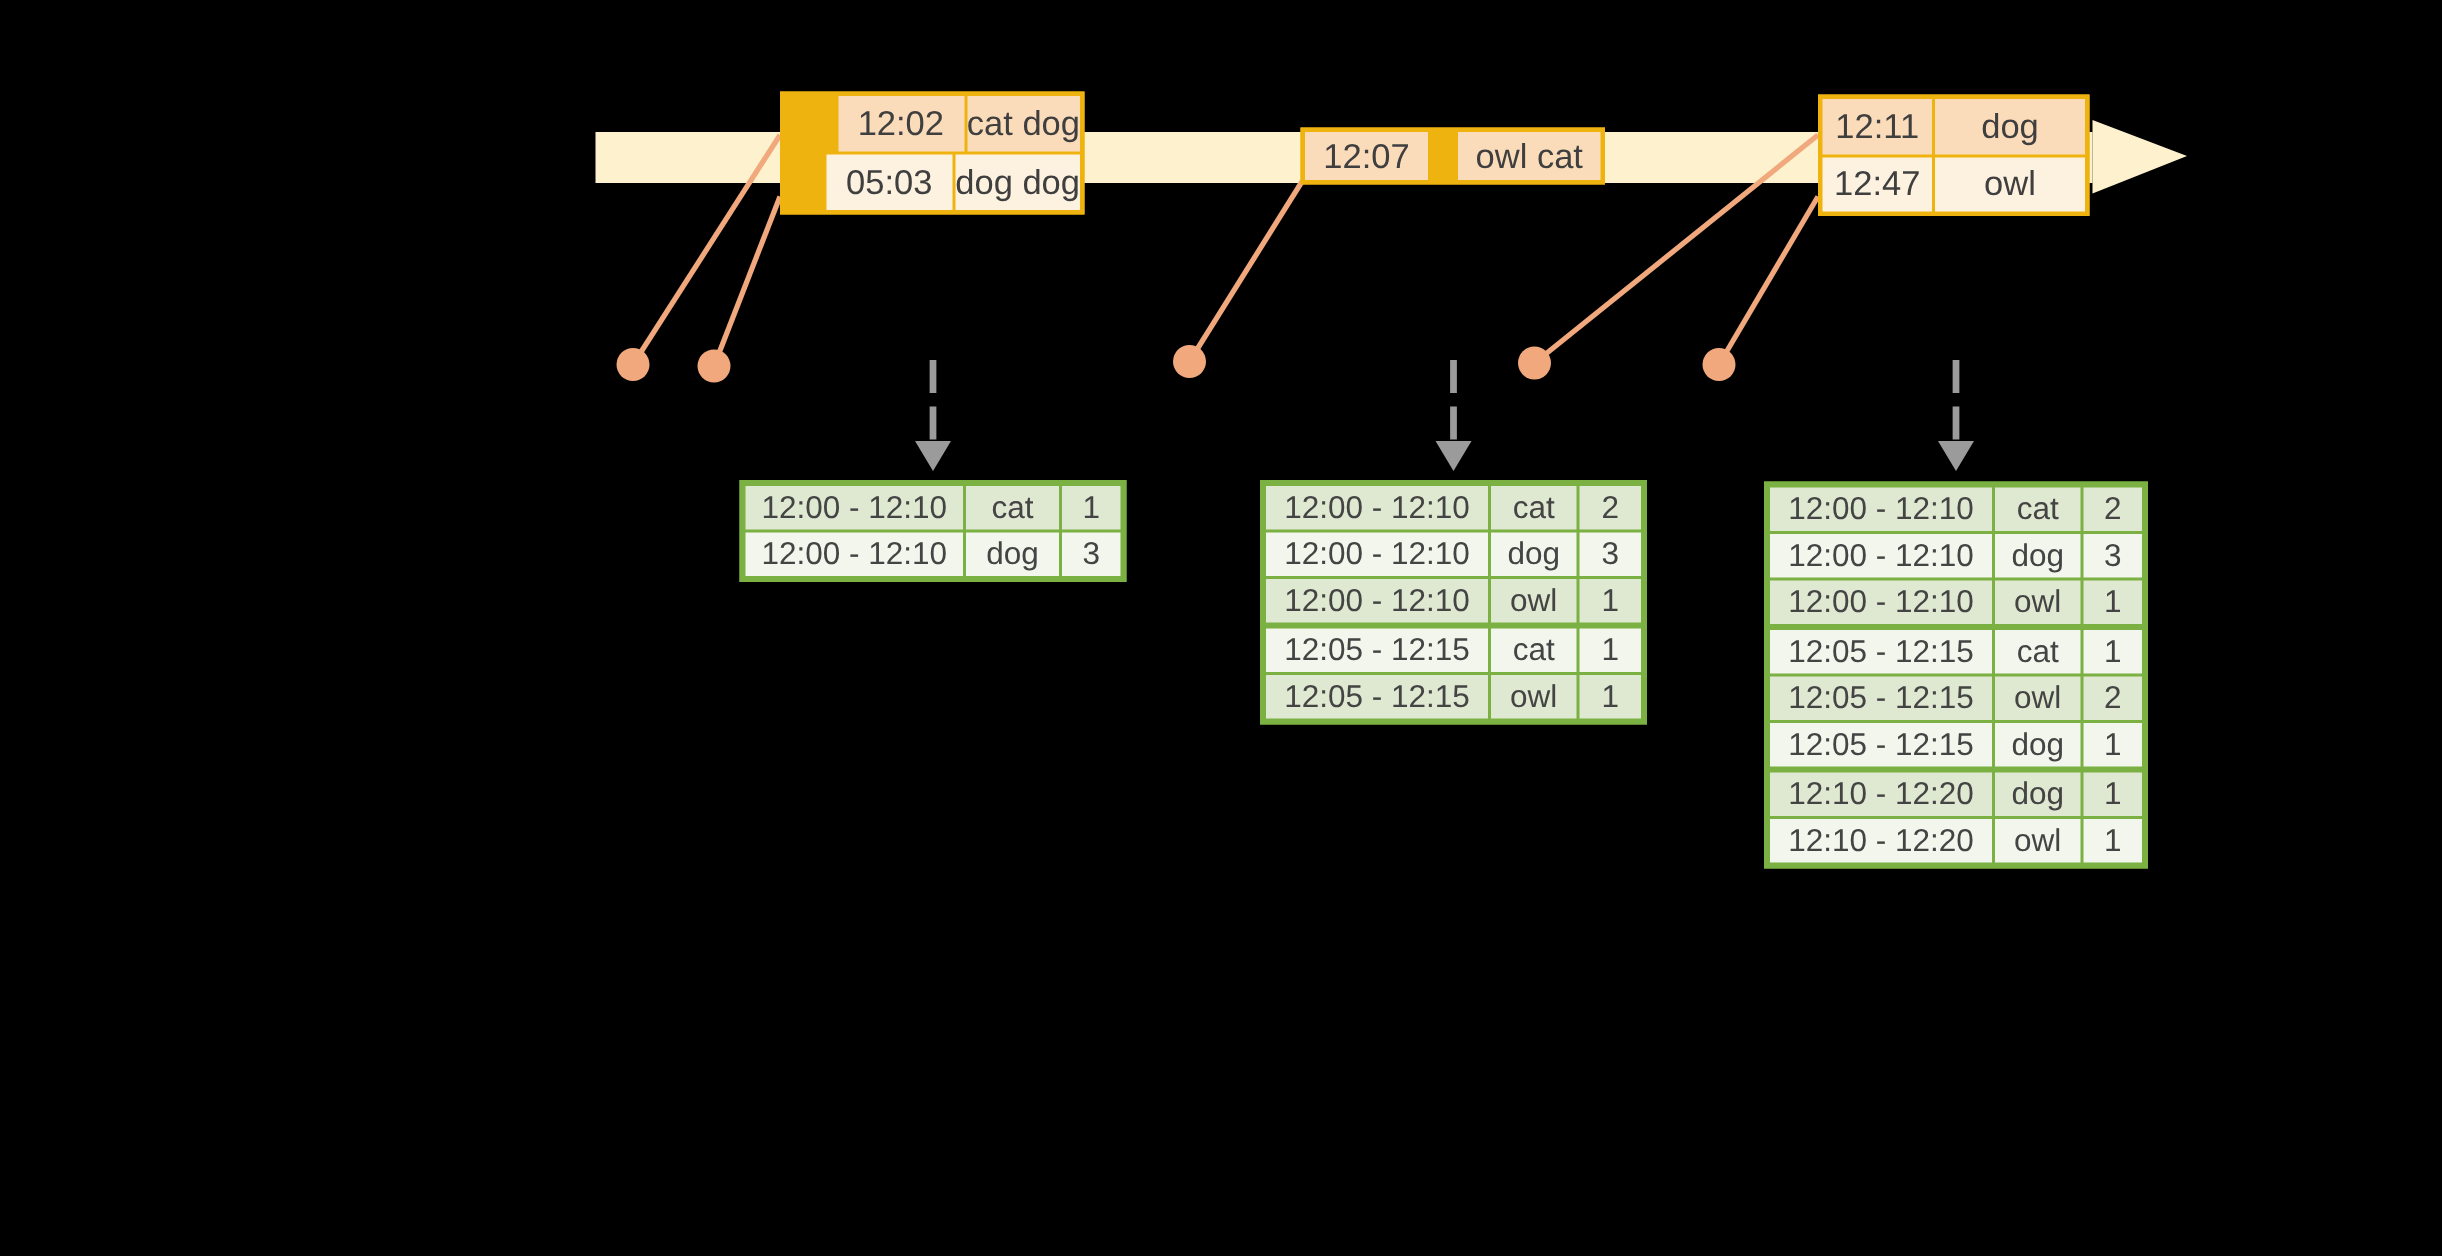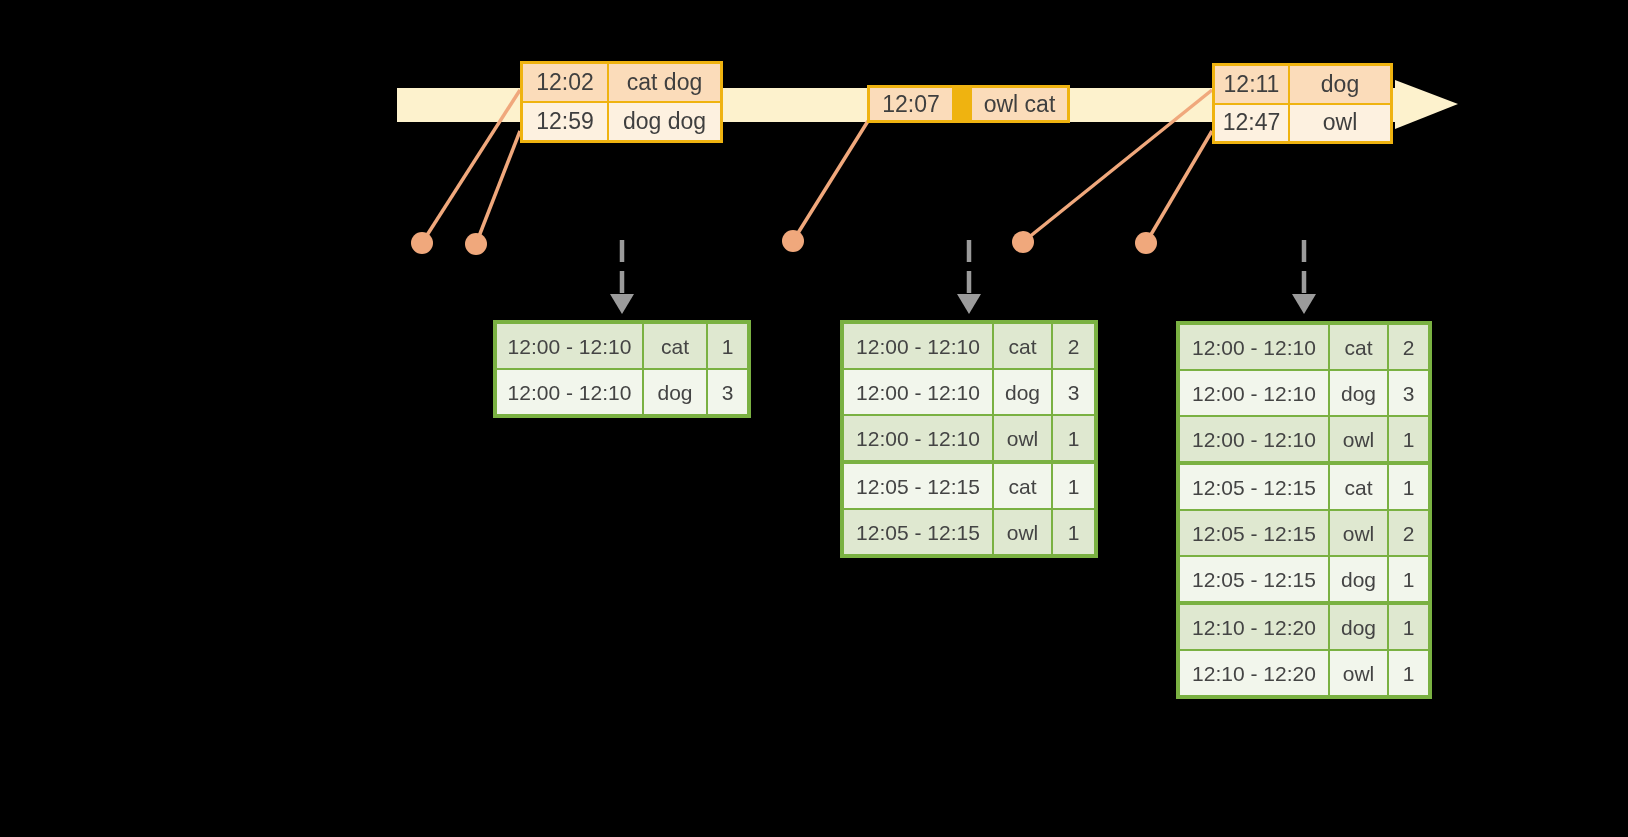--- a/index.html
+++ b/index.html
@@ -16,38 +16,38 @@
     background:#efb310; border:3px solid #efb310;
   }
   .etable .row { display:grid; gap:2px; flex:1; }
   .etable .cell {
     display:flex; align-items:center; justify-content:center;
     color:#3f3f3f; font-size:23px; line-height:1;
   }
   .etable .row:nth-child(odd)  .cell { background:#fbdcba; }
   .etable .row:nth-child(even) .cell { background:#fdf1e0; }
 
-  #etable1 { left:520px;  top:61px; width:203px; height:82px; }
+  #etable1 { left:520px;  top:61px; width:203px; height:82px;align-items:flex-end; }
   #etable1 .row { grid-template-columns:84px 1fr; }
   #etable2 { left:867px;  top:85px; width:203px; height:38px; }
   #etable2 .row { grid-template-columns:82px 1fr;gap:20px; }
   #etable3 { left:1212px; top:63px; width:181px; height:81px; }
   #etable3 .row { grid-template-columns:73px 1fr;border-radius:10px; }
 
   
   .rtable {
     position:absolute; z-index:2; box-sizing:border-box;
     display:flex; flex-direction:column; gap:2px;
     background:#7ab142; border:4px solid #7ab142;
   }
   .rtable .row { display:grid; gap:2px; }
   .rtable .row.group-start { margin-top:2px; }
   .rtable .cell {
     display:flex; align-items:center; justify-content:center;
-    height:44px; color:#444444; font-size:21px; line-height:1;
+    height:29px; color:#444444; font-size:21px; line-height:1;
   }
   .rtable .row:nth-child(odd)  .cell { background:#dfe8d0; }
   .rtable .row:nth-child(even) .cell { background:#f2f6ec; }
 
   #rtable1 { left:493px;  top:320px; width:258px; }
   #rtable1 .row { grid-template-columns:145px 62px 1fr; }
   #rtable2 { left:840px;  top:320px; width:258px; }
   #rtable2 .row { grid-template-columns:148px 57px 1fr; }
   #rtable3 { left:1176px; top:321px; width:256px; }
   #rtable3 .row { grid-template-columns:148px 57px 1fr; }
@@ -95,21 +95,21 @@
       </g>
     </g>
   </svg>
 
   <div class="etable" id="etable1">
       <div class="row">
         <div class="cell">12:02</div>
         <div class="cell">cat dog</div>
       </div>
       <div class="row">
-        <div class="cell">12:59</div>
+        <div class="cell">05:03</div>
         <div class="cell">dog dog</div>
       </div>
     </div>
   <div class="etable" id="etable2">
       <div class="row">
         <div class="cell">12:07</div>
         <div class="cell">owl cat</div>
       </div>
     </div>
   <div class="etable" id="etable3">

